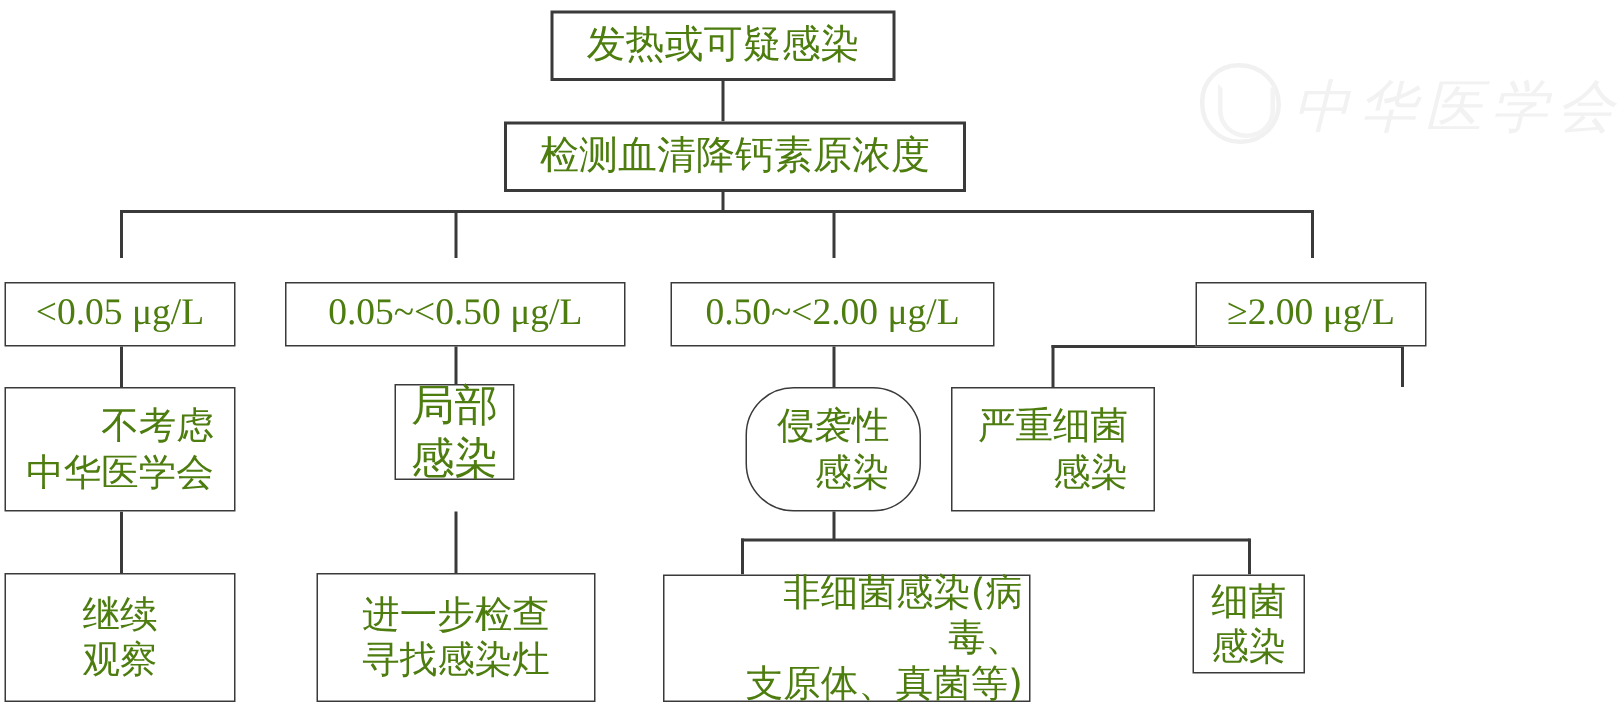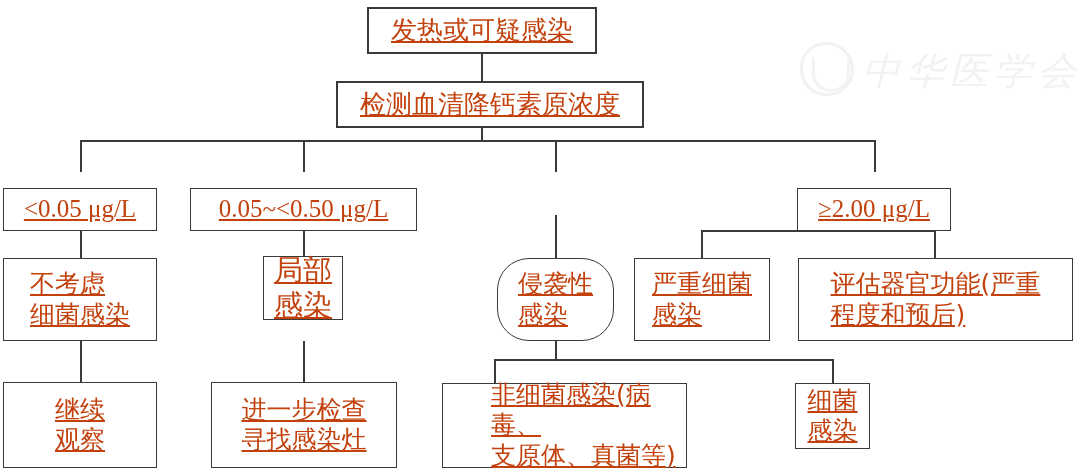--- a/index.html
+++ b/index.html
@@ -16,25 +16,24 @@
     overflow: hidden;
   }
   .node {
     position: absolute;
     box-sizing: border-box;
     border: 1.6px solid #3a3a3a;
     background: #ffffff;
     display: flex;
     align-items: center;
     justify-content: center;
-    text-align: left;
-    color: #c2410c;
+    text-align: right;
+    color: #4d7c0f;
     line-height: 1.22;
     z-index: 3;
-    text-decoration: underline;
   }
   .node .txt {
     display: block;
     white-space: pre-line;
     padding: 0 4px;
   }
   .node.cn { font-family: "DejaVu Sans", "Liberation Sans", sans-serif; }
   .node.num { font-family: "Liberation Serif", "DejaVu Serif", serif; margin-top: 16px; }
 
   
@@ -122,54 +121,53 @@
   <div class="vline" style="left:303px; top:140px; height:32px;"></div>
   <div class="vline" style="left:555px; top:140px; height:32px;"></div>
   <div class="vline" style="left:874px; top:140px; height:32px;"></div>
 
   <div class="node num" style="left:3px; top:172px; width:154px; height:43px; font-size:25px;">
     <span class="txt">&lt;0.05 μg/L</span>
   </div>
   <div class="node num" style="left:190px; top:172px; width:227px; height:43px; font-size:25px;">
     <span class="txt">0.05~&lt;0.50 μg/L</span>
   </div>
+  <div class="node num" style="left:447px; top:172px; width:216px; height:43px; font-size:25px;">
+    <span class="txt">0.50~&lt;2.00 μg/L</span>
+  </div>
   <div class="node num" style="left:797px; top:172px; width:154px; height:43px; font-size:25px;">
     <span class="txt">≥2.00 μg/L</span>
   </div>
 
   <div class="vline" style="left:80px; top:215px; height:43px;"></div>
 
   <div class="vline" style="left:303px; top:215px; height:43px;"></div>
 
   <div class="vline" style="left:555px; top:215px; height:43px;"></div>
 
   <div class="vline" style="left:874px; top:215px; height:16px;"></div>
   <div class="hline" style="left:701px; top:230px; width:234px;"></div>
   <div class="vline" style="left:701px; top:230px; height:28px;"></div>
   <div class="vline" style="left:934px; top:230px; height:28px;"></div>
 
   <div class="node cn" style="left:3px; top:258px; width:154px; height:83px; font-size:25px;">
     <span class="txt">不考虑
-细菌感染</span>
+中华医学会</span>
   </div>
   <div class="node cn" style="left:263px; top:256px; width:80px; height:64px; font-size:29px;">
     <span class="txt">局部
 感染</span>
   </div>
   <div class="node cn" style="left:497px; top:258px; width:117px; height:83px; font-size:25px;border-radius:32px;">
     <span class="txt">侵袭性
 感染</span>
   </div>
   <div class="node cn" style="left:634px; top:258px; width:136px; height:83px; font-size:25px;">
     <span class="txt">严重细菌
 感染</span>
-  </div>
-  <div class="node cn" style="left:798px; top:258px; width:275px; height:83px; font-size:25px;">
-    <span class="txt">评估器官功能(严重
-程度和预后)</span>
   </div>
 
   <div class="vline" style="left:80px; top:341px; height:41px;"></div>
   <div class="vline" style="left:303px; top:341px; height:41px;"></div>
 
   <div class="vline" style="left:555px; top:341px; height:19px;"></div>
   <div class="hline" style="left:494px; top:359px; width:339px;"></div>
   <div class="vline" style="left:494px; top:359px; height:24px;"></div>
   <div class="vline" style="left:832px; top:359px; height:24px;"></div>
 

